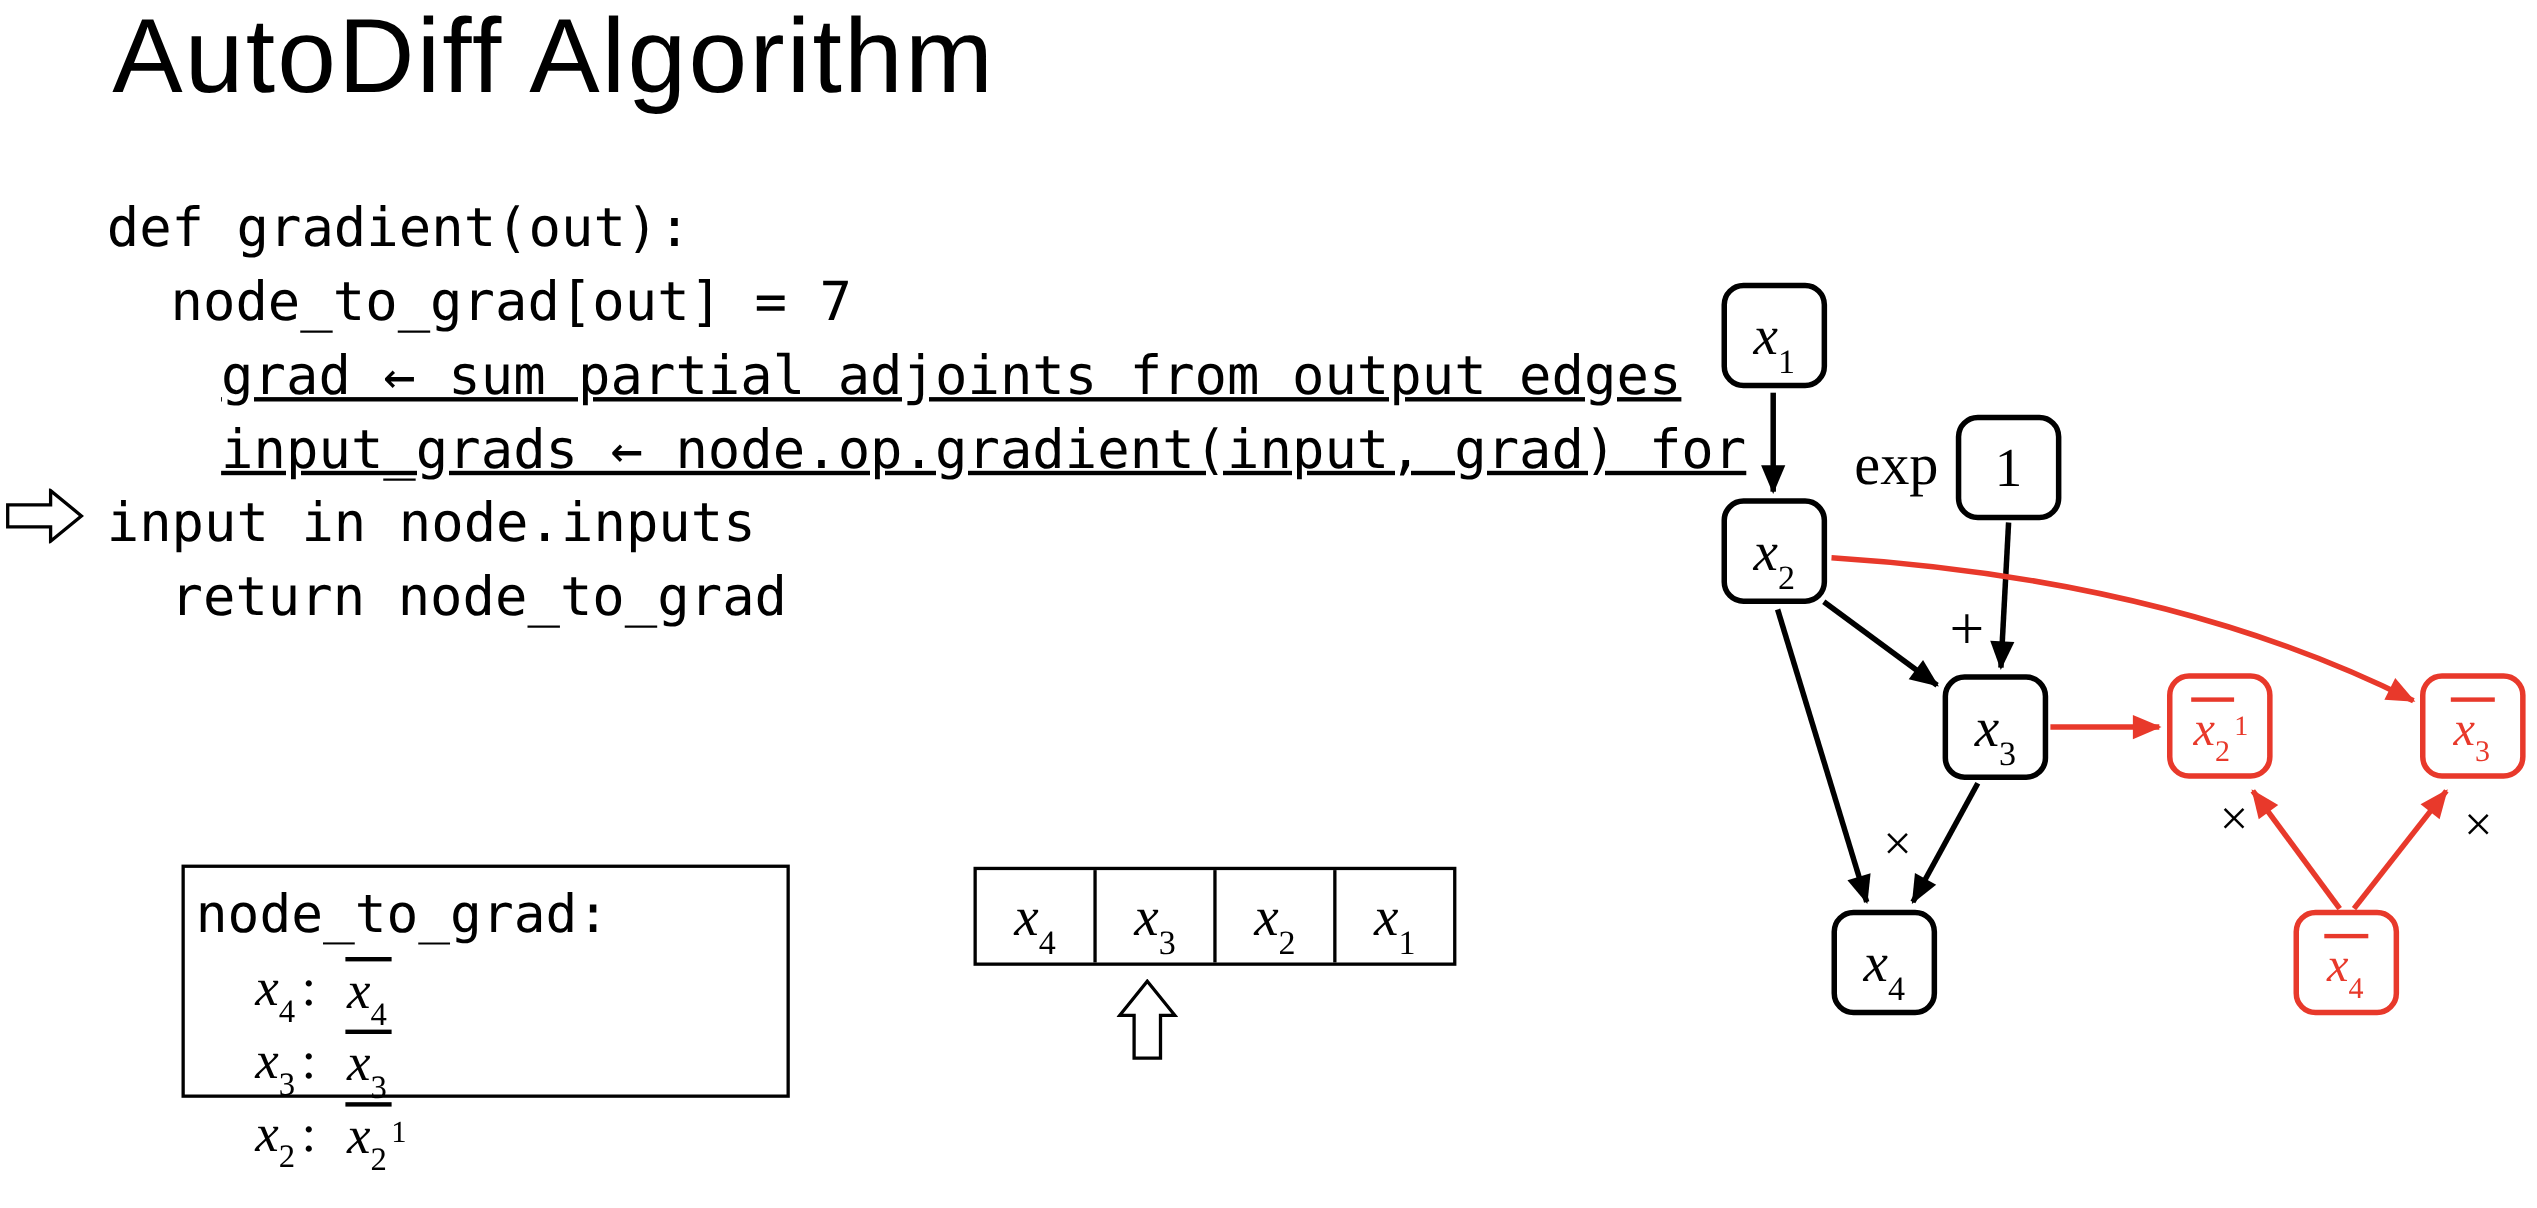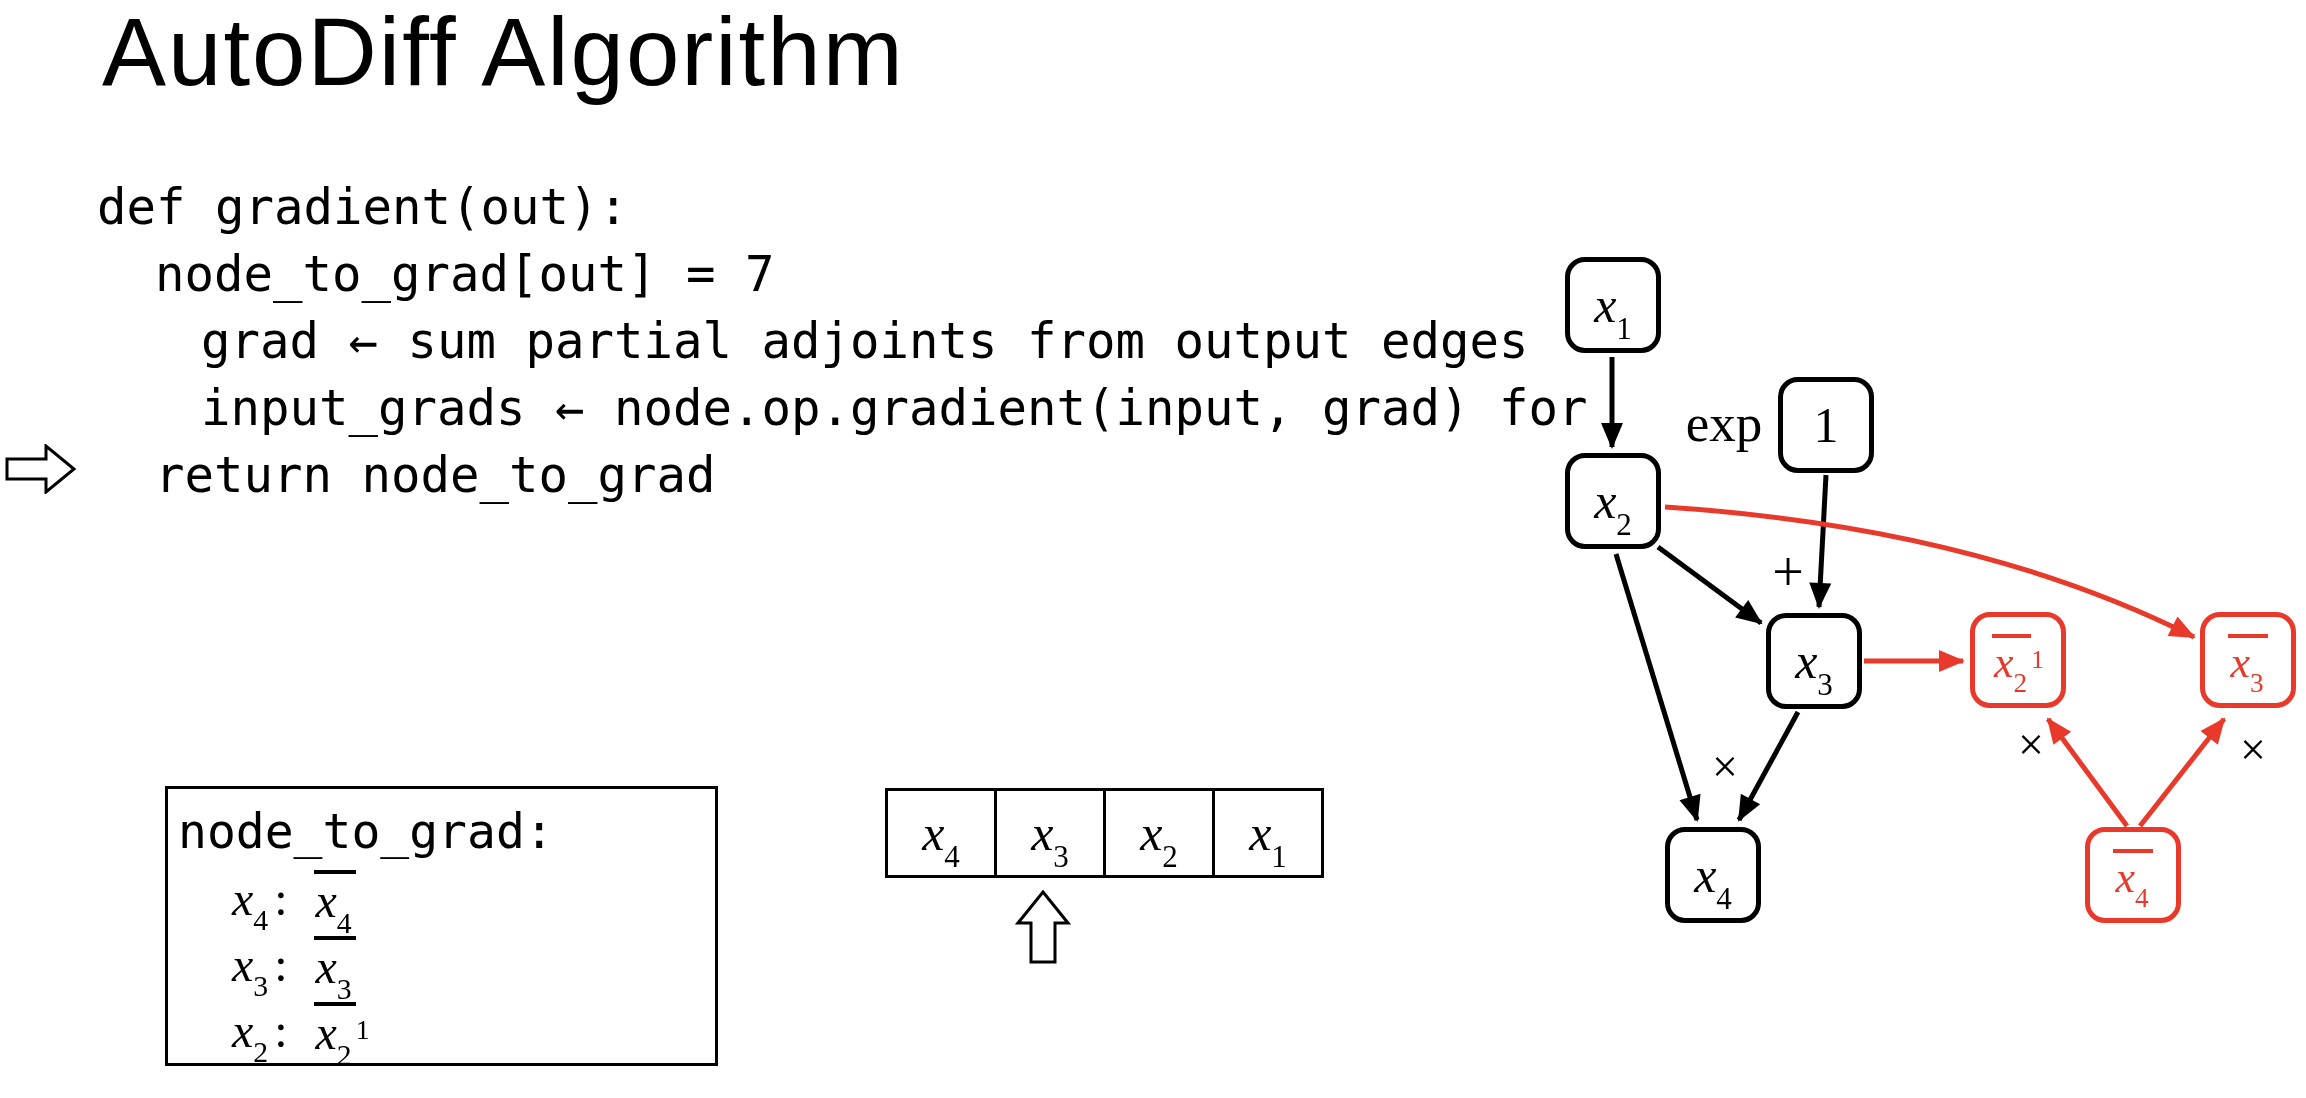--- a/index.html
+++ b/index.html
@@ -7,27 +7,27 @@
          font-family:"Liberation Sans",sans-serif;color:#000;border-radius:17px;--red:#e8392b;}
 
   .title{position:absolute;left:102px;top:2px;font-size:96px;font-weight:300;
          letter-spacing:2px;line-height:1.05;white-space:nowrap;}
 
   
   .code{position:absolute;left:97px;top:174px;font-family:"DejaVu Sans Mono",monospace;
         font-size:49px;line-height:67px;white-space:nowrap;}
   .code .l{height:67px;}
   .ind1{padding-left:58px;}
-  .ind2{padding-left:104px;}
+  .ind2{padding-left:104px;text-decoration:underline;}
 
   .ptr{position:absolute;left:5px;top:444px;}
   .tapeptr{position:absolute;left:1015px;top:890px;}
 
   
-  .memo{position:absolute;left:165px;top:786px;width:553px;height:280px;
+  .memo{position:absolute;left:165px;top:786px;width:553px;height:212px;
         border:3px solid #000;box-sizing:border-box;background:#fff;}
   .memo-label{position:absolute;left:10px;top:14px;font-family:"DejaVu Sans Mono",monospace;
               font-size:48px;white-space:nowrap;}
   .memo-rows{position:absolute;left:64px;top:76px;}
   .memo-row{height:66px;display:flex;align-items:center;font-size:48px;}
 
   .math{font-family:"Liberation Serif",serif;font-style:italic;}
   .math sub{font-style:normal;font-size:.62em;position:relative;top:.18em;line-height:0;}
   .ovl{display:inline-block;border-top:4px solid currentColor;padding:2px 4px 0 2px;line-height:1.05;}
   .msup{font-family:"Liberation Serif",serif;font-style:normal;font-size:.58em;
@@ -60,20 +60,21 @@
 
 <div id="slide" style="--red: #e8392b;">
 
   <div class="title">AutoDiff Algorithm</div>
 
   <div class="code">
     <div class="l ind0">def gradient(out):</div>
     <div class="l ind1">node_to_grad[out] = 7</div>
     <div class="l ind2">grad ← sum partial adjoints from output edges</div>
     <div class="l ind2">input_grads ← node.op.gradient(input, grad) for</div>
+    <div class="l ind0">input in node.inputs</div>
     <div class="l ind1">return node_to_grad</div>
   </div>
 
   <div class="ptr">
     <svg width="72" height="50" viewBox="0 0 72 50">
       <polygon points="2,15 41,15 41,2 69,25 41,48 41,35 2,35" fill="#ffffff" stroke="#000000" stroke-width="3" stroke-linejoin="miter"></polygon>
     </svg>
   </div>
 
   <div class="memo">

